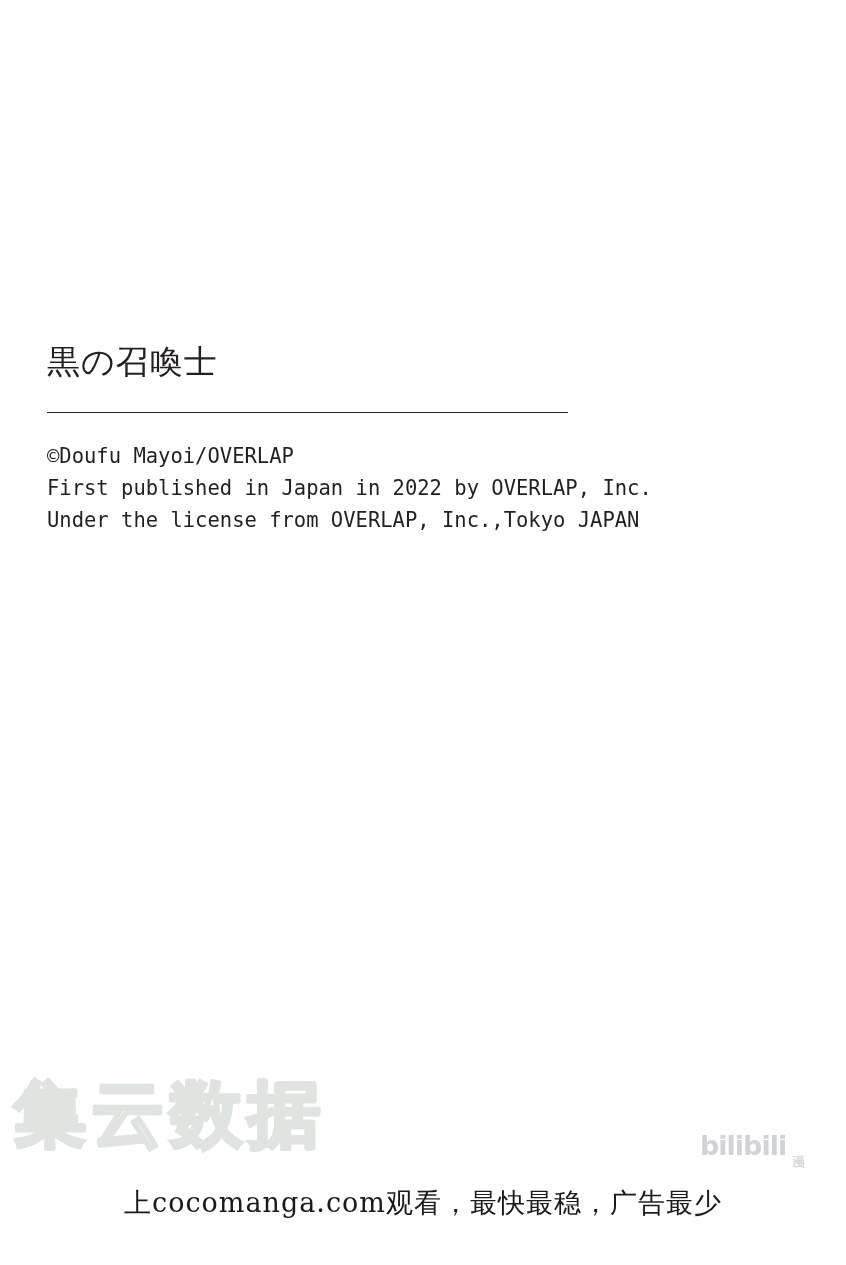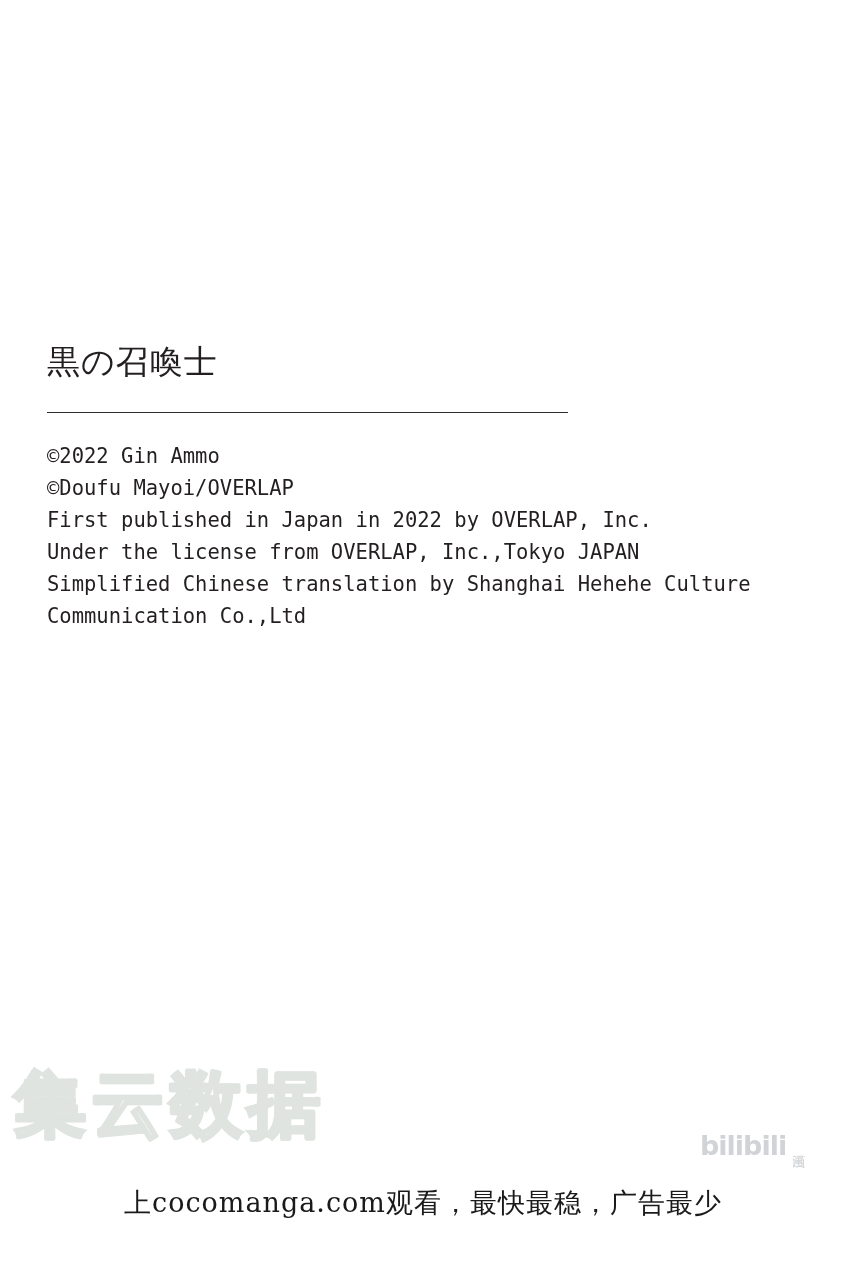--- a/index.html
+++ b/index.html
@@ -68,21 +68,21 @@
     position: absolute;
     left: 10px;
     top: 1068px;
     width: 380px;
     height: 125px;
     pointer-events: none;
   }
   .wm-cn {
     position: absolute;
     left: 4px;
-    top: 0px;
+    top: 10px;
     font-family: "DejaVu Sans", sans-serif;
     font-weight: bold;
     font-size: 72px;
     letter-spacing: 6px;
     color: #ffffff;
     -webkit-text-stroke: 3px #dfe4e0;
     text-shadow:
        2px 0 0 #dfe4e0, -2px 0 0 #dfe4e0,
        0 2px 0 #dfe4e0, 0 -2px 0 #dfe4e0;
     white-space: nowrap;
@@ -150,25 +150,23 @@
 </head>
 <body>
 
 <div class="page">
 
   <div class="title">黒の召喚士</div>
 
   <div class="rule"></div>
 
   <div class="copyright">
-    <div class="line">©2022 Gin Ammo</div>
     <div class="line">©Doufu Mayoi/OVERLAP</div>
     <div class="line">First published in Japan in 2022 by OVERLAP, Inc.</div>
     <div class="line">Under the license from OVERLAP, Inc.,Tokyo JAPAN</div>
-    <div class="wrapline">Simplified Chinese translation by Shanghai Hehehe Culture Communication Co.,Ltd</div>
   </div>
 
   <div class="watermark">
     <div class="wm-cn">集云数据</div>
   </div>
 
   <div class="bili-logo">
     <span class="bili-text">bilibili</span>
     <span class="bili-cn">漫画</span>
   </div>

